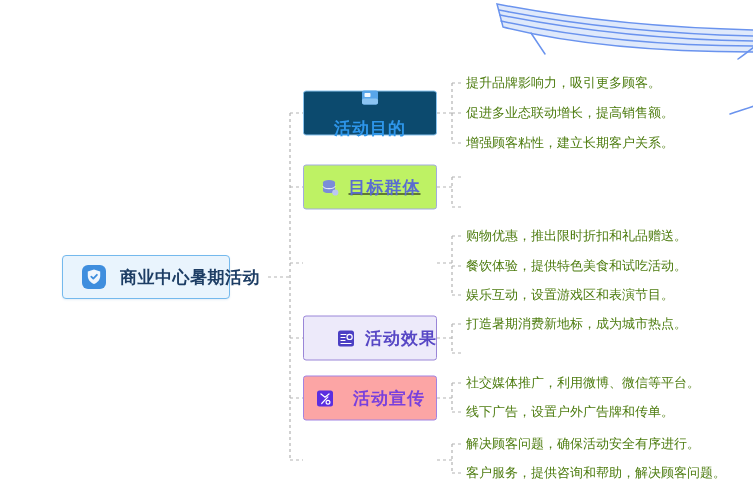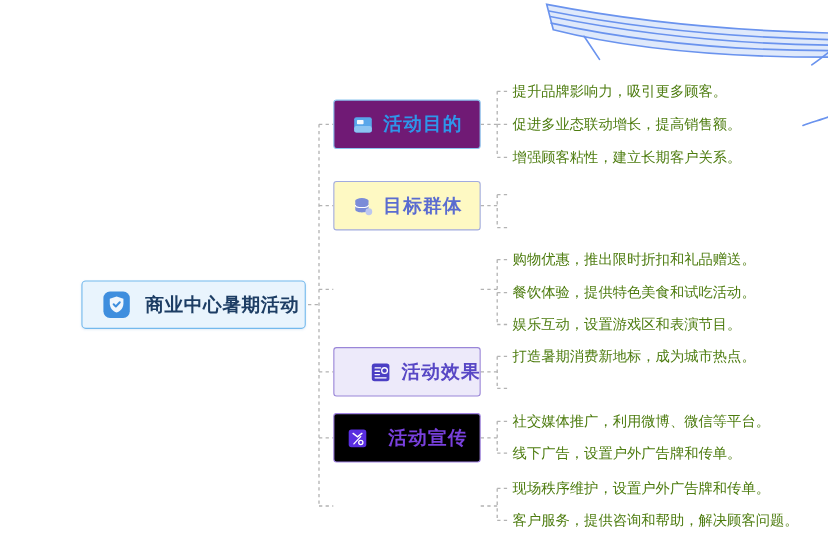--- a/index.html
+++ b/index.html
@@ -4,45 +4,45 @@
 <style>
   html,body{margin:0;padding:0;background:#fff;}
   .canvas{
     position:relative;width:753px;height:500px;background:#ffffff;
     font-family:"Liberation Sans","DejaVu Sans",sans-serif;overflow:hidden;
   }
   svg.layer{position:absolute;left:0;top:0;pointer-events:none;}
 
   
   .root-node{
-    position:absolute;left:74px;top:277px;transform:translateY(-50%);
-    width:204px;height:44px;display:flex;align-items:center;gap:13px;
+    position:absolute;left:62px;top:277px;transform:translateY(-50%);
+    width:168px;height:44px;display:flex;align-items:center;gap:13px;
     padding-left:18px;box-sizing:border-box;cursor:pointer;
     background:#e9f4fd;border:1px solid #74b9ed;border-radius:4px;
     box-shadow:0 1px 2px rgba(80,140,200,.15);
   }
   .root-label{font-size:17px;font-weight:bold;color:#1d3d64;letter-spacing:.5px;white-space:nowrap;}
   .root-icon{width:26px;height:26px;flex:0 0 26px;display:block;}
 
   
   .branch-node{
     position:absolute;left:303px;width:134px;height:45px;transform:translateY(-50%);
     display:flex;align-items:center;justify-content:center;gap:9px;cursor:pointer;
     border-radius:3px;border:1px solid;box-sizing:border-box;
   }
   .branch-label{font-size:17px;font-weight:bold;letter-spacing:1px;white-space:nowrap;}
   .branch-icon{width:20px;height:20px;flex:0 0 20px;display:block;}
 
-  .theme-blue{background:#701a75;border-color:#8cc5ef;}
+  .theme-blue{background:#0c4a6e;border-color:#8cc5ef;flex-direction:column;}
   .theme-blue .branch-label{color:#2e96ea;}
-  .theme-indigo{background:#fef9c3;border-color:#a2abdf;}
+  .theme-indigo{background:#bef264;border-color:#a2abdf;text-decoration:underline;}
   .theme-indigo .branch-label{color:#5a6cd0;}
   .theme-purple{background:#edeafa;border-color:#9a86d8;padding-left:33px;}
   .theme-purple .branch-label{color:#5747c5;}
-  .theme-violet{background:#000000;border-color:#a183e3;gap:18px;}
+  .theme-violet{background:#fca5a5;border-color:#a183e3;gap:18px;}
   .theme-violet .branch-label{color:#7940dd;}
 
   
   .leaf{
     position:absolute;left:466px;transform:translateY(-50%);
     font-size:13px;color:#4d7c0f;white-space:nowrap;cursor:pointer;
   }
 </style>
 </head>
 <body>
@@ -157,16 +157,16 @@
       <rect x="2" y="2" width="16" height="16" rx="2.5" fill="#5a2ee0"></rect>
       <path d="M6 5.5l4 3.2 4-3.2" stroke="#ffffff" stroke-width="1.3" fill="none" stroke-linecap="round"></path>
       <path d="M6.7 15l6.2-6.6" stroke="#ffffff" stroke-width="1.2" stroke-linecap="round"></path>
       <circle cx="13" cy="13.8" r="1.9" stroke="#ffffff" stroke-width="1.2" fill="none"></circle>
     </svg>
     <span class="branch-label">活动宣传</span>
   </div>
   <div class="leaf" style="top:383px">社交媒体推广，利用微博、微信等平台。</div>
   <div class="leaf" style="top:412px">线下广告，设置户外广告牌和传单。</div>
 
-  <div class="leaf" style="top:444px">现场秩序维护，设置户外广告牌和传单。</div>
+  <div class="leaf" style="top:444px">解决顾客问题，确保活动安全有序进行。</div>
   <div class="leaf" style="top:473px">客户服务，提供咨询和帮助，解决顾客问题。</div>
 
 </div>
 
 </body></html>

